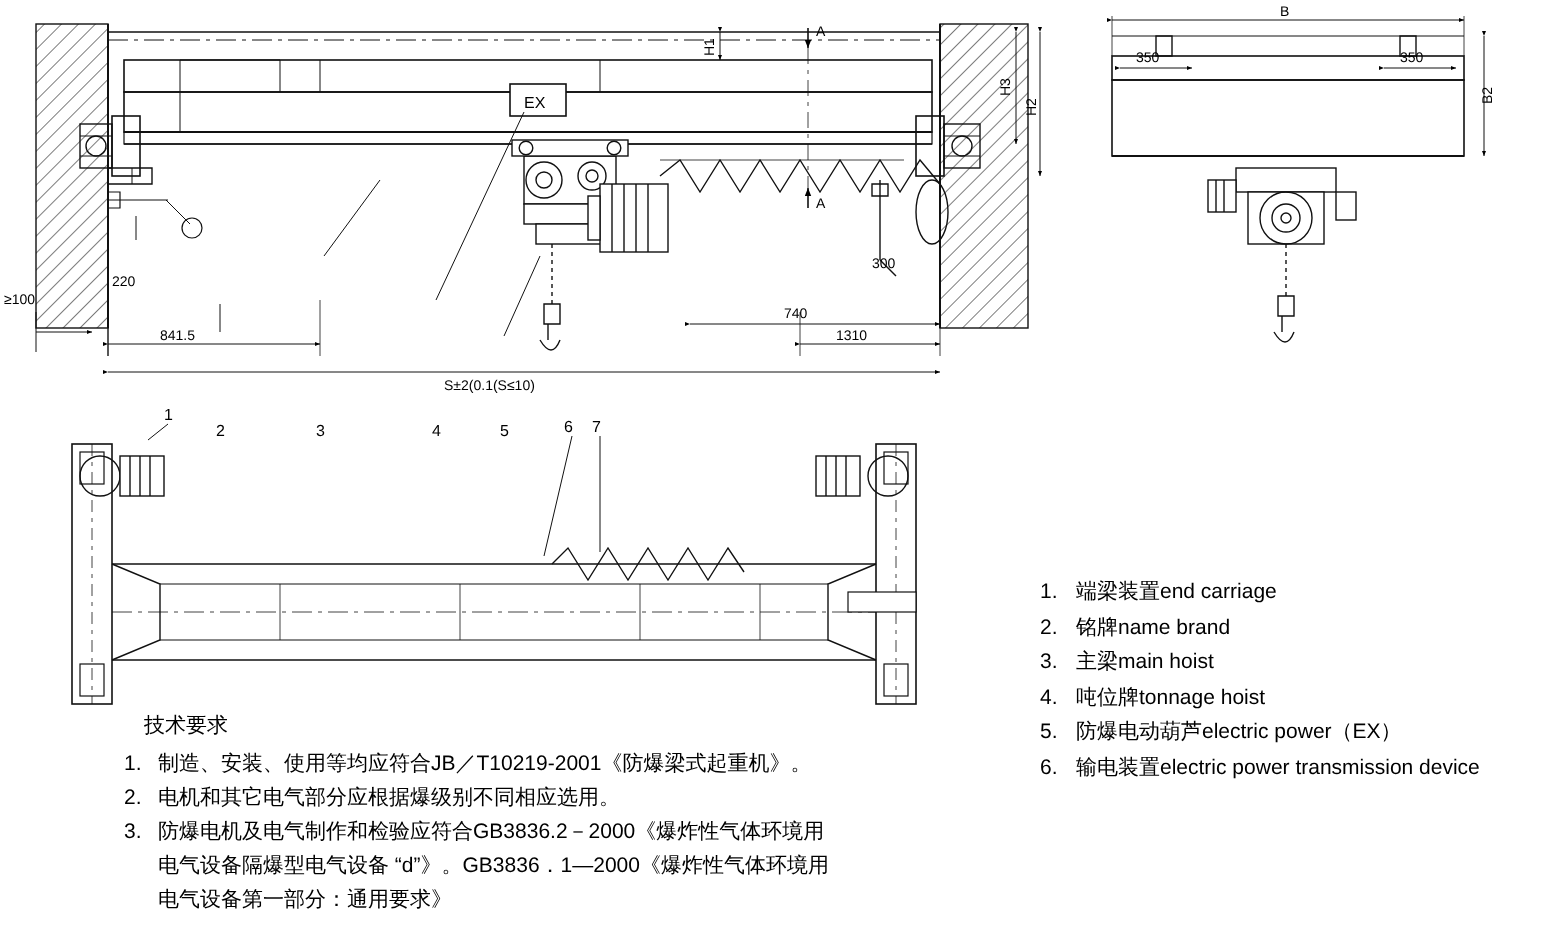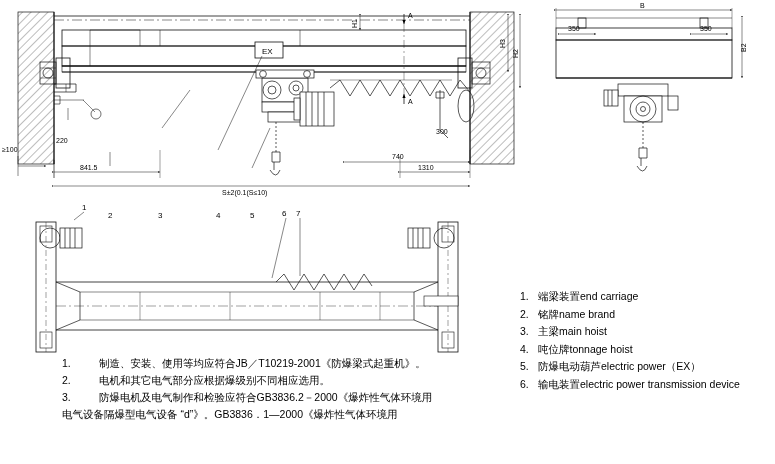--- a/index.html
+++ b/index.html
@@ -26,22 +26,22 @@
   #legend .txt{flex:1;}
 
   
   #notes{
     position:absolute;left:62px;top:355px;width:400px;
     font-size:10.5px;line-height:17px;
   }
   #notes .title{margin-left:10px;margin-bottom:2px;}
   #notes .nrow{display:flex;align-items:flex-start;}
   #notes .num{width:17px;flex:0 0 17px;}
-  #notes .txt{flex:1;margin-left:20px;}
-  #notes .cont{}
+  #notes .txt{flex:1;}
+  #notes .cont{margin-left:17px;}
 </style>
 </head>
 <body>
 
 <div id="sheet">
 
   <svg class="layer" viewBox="0 0 775 464">
     <defs>
       <pattern id="hatch" width="6" height="6" patternUnits="userSpaceOnUse" patternTransform="rotate(45)">
         <line x1="0" y1="0" x2="0" y2="6" stroke="#222" stroke-width="0.6"></line>
@@ -289,28 +289,30 @@
       <span class="num">5.</span>
       <span class="txt">防爆电动葫芦electric power（EX）</span>
     </div>
     <div class="row">
       <span class="num">6.</span>
       <span class="txt">输电装置electric power transmission device</span>
     </div>
   </div>
 
   <div id="notes">
+    <div class="title">技术要求</div>
     <div class="nrow">
       <span class="num">1.</span>
       <span class="txt">制造、安装、使用等均应符合JB／T10219-2001《防爆梁式起重机》。</span>
     </div>
     <div class="nrow">
       <span class="num">2.</span>
       <span class="txt">电机和其它电气部分应根据爆级别不同相应选用。</span>
     </div>
     <div class="nrow">
       <span class="num">3.</span>
       <span class="txt">防爆电机及电气制作和检验应符合GB3836.2－2000《爆炸性气体环境用</span>
     </div>
     <div class="cont">电气设备隔爆型电气设备 “d”》。GB3836．1—2000《爆炸性气体环境用</div>
+    <div class="cont">电气设备第一部分：通用要求》</div>
   </div>
 
 </div>
 
 </body></html>

